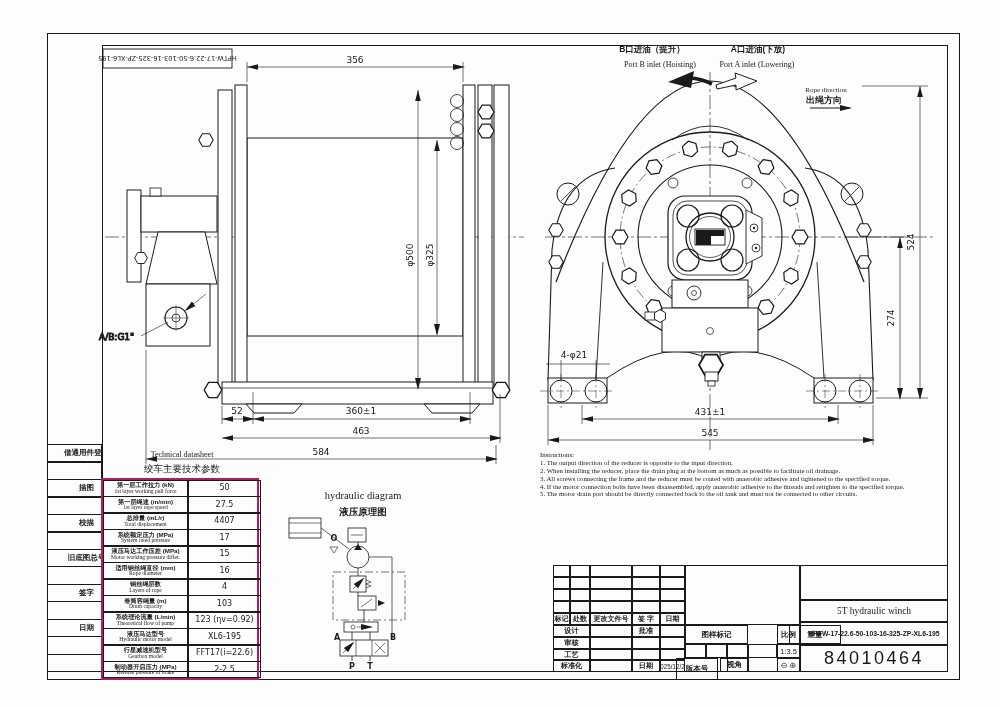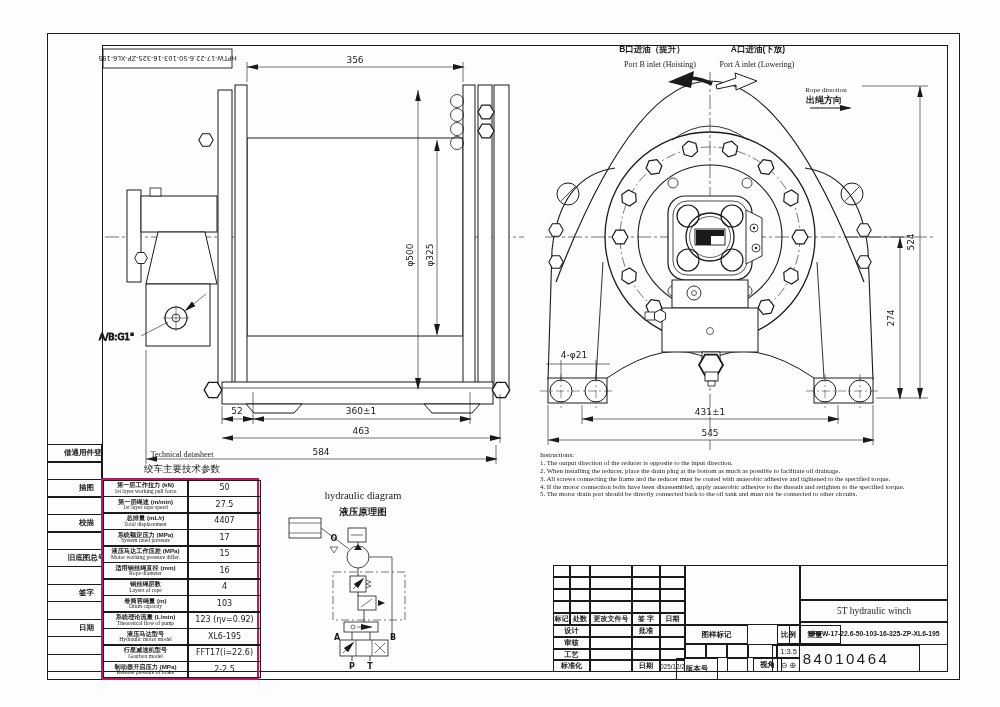--- a/index.html
+++ b/index.html
@@ -464,19 +464,19 @@
 <div class="tc" style="left:685px;top:625px;width:63px;height:19px">图样标记</div>
 <div class="tc" style="left:789px;top:625px;width:52px;height:19px">重量</div>
 <div class="tc" style="left:777px;top:625px;width:23px;height:19px">比例</div>
 <div class="tc" style="left:685px;top:644px;width:21px;height:14px"></div>
 <div class="tc" style="left:706px;top:644px;width:21px;height:14px"></div>
 <div class="tc" style="left:727px;top:644px;width:21px;height:14px"></div>
 <div class="tc" style="left:748px;top:644px;width:29px;height:14px"></div>
 <div class="tc" style="left:777px;top:644px;width:23px;height:14px;font-weight:normal">1:3.5</div>
 <div class="tc" style="left:676px;top:658px;width:42px;height:22px">版本号</div>
 <div class="tc" style="left:727px;top:658px;width:21px;height:14px"></div>
-<div class="tc" style="left:753px;top:658px;width:29px;height:14px">视角</div>
+<div class="tc" style="left:720px;top:658px;width:29px;height:14px">视角</div>
 <div class="tc" style="left:777px;top:658px;width:23px;height:14px;font-size:8px;font-weight:normal">⊖ ⊕</div>
 
 <div class="tc" style="left:800px;top:565px;width:148px;height:35px"></div>
 <div class="tc" style="left:800px;top:600px;width:148px;height:22px;font-size:9.5px;font-family:'Liberation Serif',serif;font-weight:normal">5T hydraulic winch</div>
 <div class="tc" style="left:800px;top:622px;width:148px;height:23px;font-size:6.8px;font-weight:bold">HPTW-17-22.6-50-103-16-325-ZP-XL6-195</div>
-<div class="tc" style="left:772px;top:645px;width:148px;height:27px;font-size:15px;letter-spacing:2.5px;font-weight:normal">84010464</div>
+<div class="tc" style="left:800px;top:645px;width:148px;height:27px;font-size:18px;letter-spacing:2.5px;font-weight:normal">84010464</div>
 
 </body></html>

